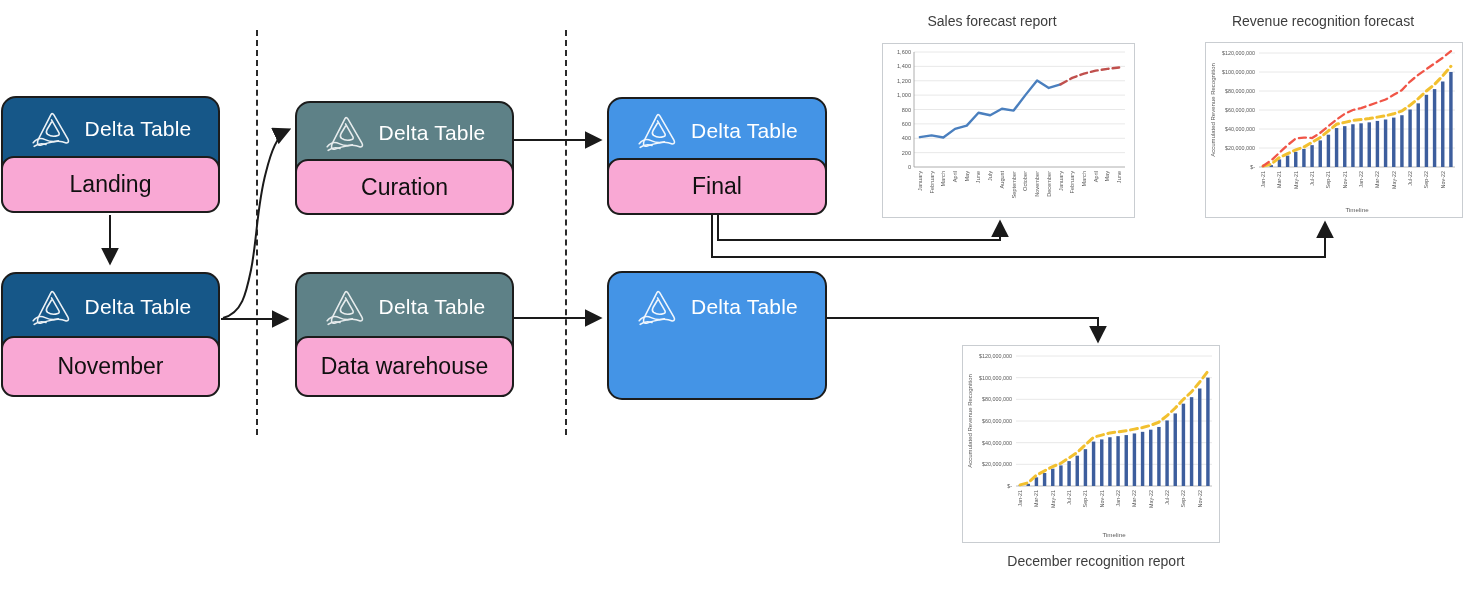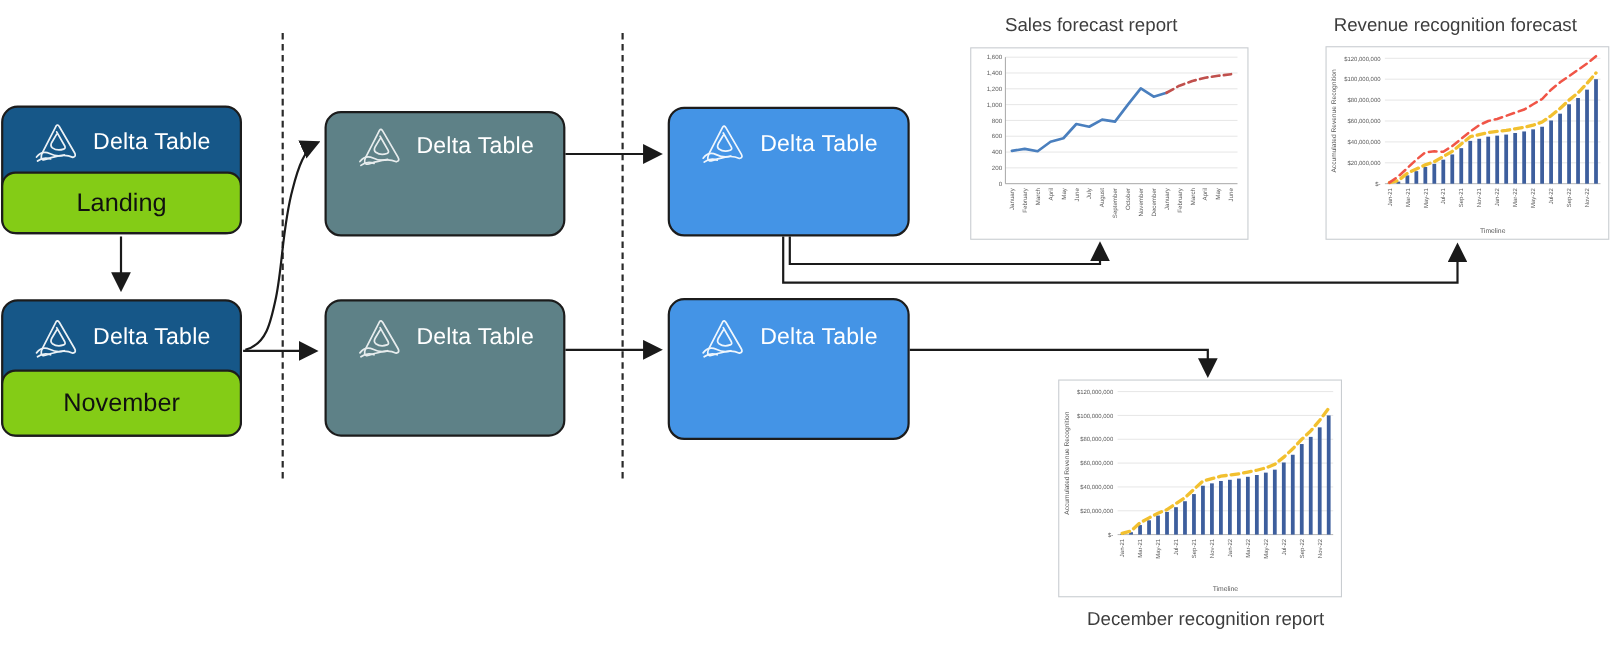--- a/index.html
+++ b/index.html
@@ -3,24 +3,24 @@
 <meta charset="utf-8">
 <style>
   html,body{margin:0;padding:0;background:#fff;}
   .canvas{position:relative;width:1465px;height:608px;background:#ffffff;
           font-family:"Liberation Sans",sans-serif;overflow:hidden;}
   .divider{position:absolute;top:30px;height:405px;width:0;border-left:2px dashed #2a2a2a;}
   .node{position:absolute;border:2px solid #1c1c1c;border-radius:15px;box-sizing:border-box;}
   .node-top{position:absolute;top:0;left:0;right:0;display:flex;align-items:center;justify-content:center;gap:11px;}
   .node-top span{color:#fff;font-size:21px;letter-spacing:.2px;}
   .node-body{position:absolute;left:-2px;right:-2px;bottom:-2px;border:2px solid #1c1c1c;border-radius:13px;
-             background:#84cc16;display:flex;align-items:center;justify-content:center;
+             background:#f9a8d4;display:flex;align-items:center;justify-content:center;
              font-size:23px;color:#101010;}
   .chart{position:absolute;background:#fff;border:1px solid #c9cdd1;box-sizing:border-box;}
-  .chart-title{position:absolute;width:320px;text-align:center;font-size:17px;color:#3d3d3d;}
+  .chart-title{position:absolute;width:320px;text-align:center;font-size:14px;color:#3d3d3d;}
   svg{display:block;}
   .arrows{position:absolute;left:0;top:0;}
 </style>
 </head>
 <body>
 
 <div class="canvas">
 
   <div class="divider" style="left:256px"></div>
   <div class="divider" style="left:565px"></div>
@@ -78,48 +78,51 @@
       <svg width="44" height="39" viewBox="0 0 48 42">
         <g fill="none" stroke="#ffffff" stroke-width="1.7" stroke-linecap="round" stroke-linejoin="round" opacity="0.85">
           <path d="M23,4.5 Q24.5,2.5 26.2,5.4 L41.2,31.2 Q43.4,35 39.6,35.8 Q33,32.8 25.5,34.4 Q17,36.2 12.3,37.9 Q8.8,39 8.2,36.2 Q7.7,34 9.6,30.6 Z"></path>
           <path d="M23.5,10.5 L31.5,24.5 Q32.6,26.8 30.4,27.6 Q24,29.8 19.2,26.4 Q16.8,24.4 18.6,21 L23.5,12.8"></path>
           <path d="M3.5,35.5 Q9,28.5 16.5,32 Q24,35.6 31,33.4"></path>
           <path d="M4.5,39.4 Q10.5,34.8 17.5,37.4"></path>
         </g>
       </svg>
       <span>Delta Table</span>
     </div>
+    <div class="node-body" style="height:52px">Curation</div>
   </div>
 
   <div class="node" style="left:295px;top:272px;width:219px;height:125px;background:#5e8187">
     <div class="node-top" style="height:66px">
       <svg width="44" height="39" viewBox="0 0 48 42">
         <g fill="none" stroke="#ffffff" stroke-width="1.7" stroke-linecap="round" stroke-linejoin="round" opacity="0.85">
           <path d="M23,4.5 Q24.5,2.5 26.2,5.4 L41.2,31.2 Q43.4,35 39.6,35.8 Q33,32.8 25.5,34.4 Q17,36.2 12.3,37.9 Q8.8,39 8.2,36.2 Q7.7,34 9.6,30.6 Z"></path>
           <path d="M23.5,10.5 L31.5,24.5 Q32.6,26.8 30.4,27.6 Q24,29.8 19.2,26.4 Q16.8,24.4 18.6,21 L23.5,12.8"></path>
           <path d="M3.5,35.5 Q9,28.5 16.5,32 Q24,35.6 31,33.4"></path>
           <path d="M4.5,39.4 Q10.5,34.8 17.5,37.4"></path>
         </g>
       </svg>
       <span>Delta Table</span>
     </div>
+    <div class="node-body" style="height:57px">Data warehouse</div>
   </div>
 
   <div class="node" style="left:607px;top:97px;width:220px;height:118px;background:#4494e6">
     <div class="node-top" style="height:63px">
       <svg width="44" height="39" viewBox="0 0 48 42">
         <g fill="none" stroke="#ffffff" stroke-width="1.7" stroke-linecap="round" stroke-linejoin="round" opacity="0.92">
           <path d="M23,4.5 Q24.5,2.5 26.2,5.4 L41.2,31.2 Q43.4,35 39.6,35.8 Q33,32.8 25.5,34.4 Q17,36.2 12.3,37.9 Q8.8,39 8.2,36.2 Q7.7,34 9.6,30.6 Z"></path>
           <path d="M23.5,10.5 L31.5,24.5 Q32.6,26.8 30.4,27.6 Q24,29.8 19.2,26.4 Q16.8,24.4 18.6,21 L23.5,12.8"></path>
           <path d="M3.5,35.5 Q9,28.5 16.5,32 Q24,35.6 31,33.4"></path>
           <path d="M4.5,39.4 Q10.5,34.8 17.5,37.4"></path>
         </g>
       </svg>
       <span>Delta Table</span>
     </div>
+    <div class="node-body" style="height:53px">Final</div>
   </div>
 
   <div class="node" style="left:607px;top:271px;width:220px;height:129px;background:#4494e6">
     <div class="node-top" style="height:68px">
       <svg width="44" height="39" viewBox="0 0 48 42">
         <g fill="none" stroke="#ffffff" stroke-width="1.7" stroke-linecap="round" stroke-linejoin="round" opacity="0.92">
           <path d="M23,4.5 Q24.5,2.5 26.2,5.4 L41.2,31.2 Q43.4,35 39.6,35.8 Q33,32.8 25.5,34.4 Q17,36.2 12.3,37.9 Q8.8,39 8.2,36.2 Q7.7,34 9.6,30.6 Z"></path>
           <path d="M23.5,10.5 L31.5,24.5 Q32.6,26.8 30.4,27.6 Q24,29.8 19.2,26.4 Q16.8,24.4 18.6,21 L23.5,12.8"></path>
           <path d="M3.5,35.5 Q9,28.5 16.5,32 Q24,35.6 31,33.4"></path>
           <path d="M4.5,39.4 Q10.5,34.8 17.5,37.4"></path>

